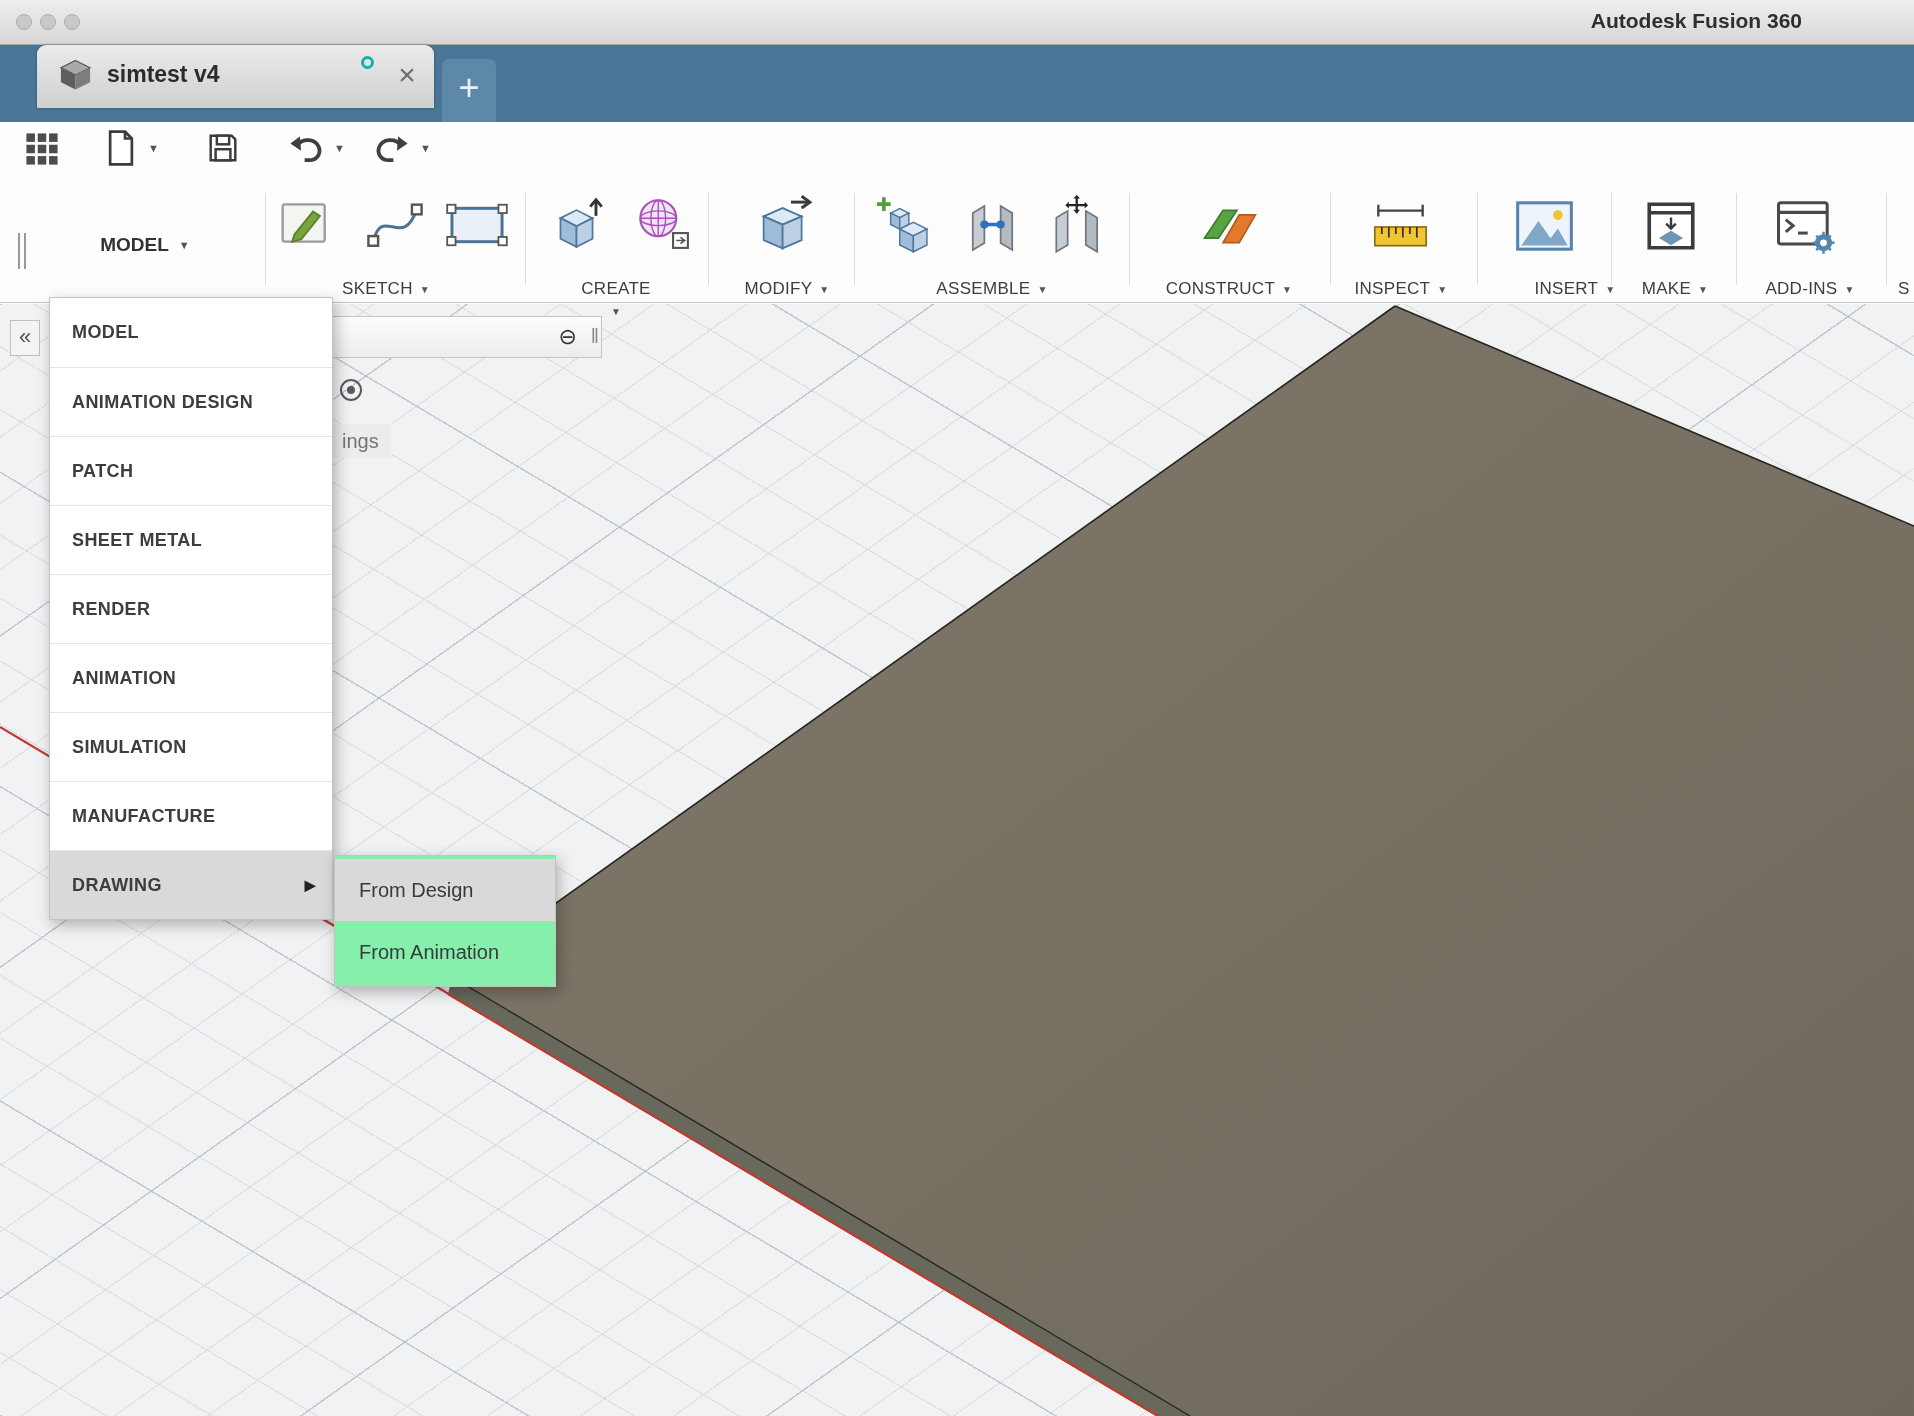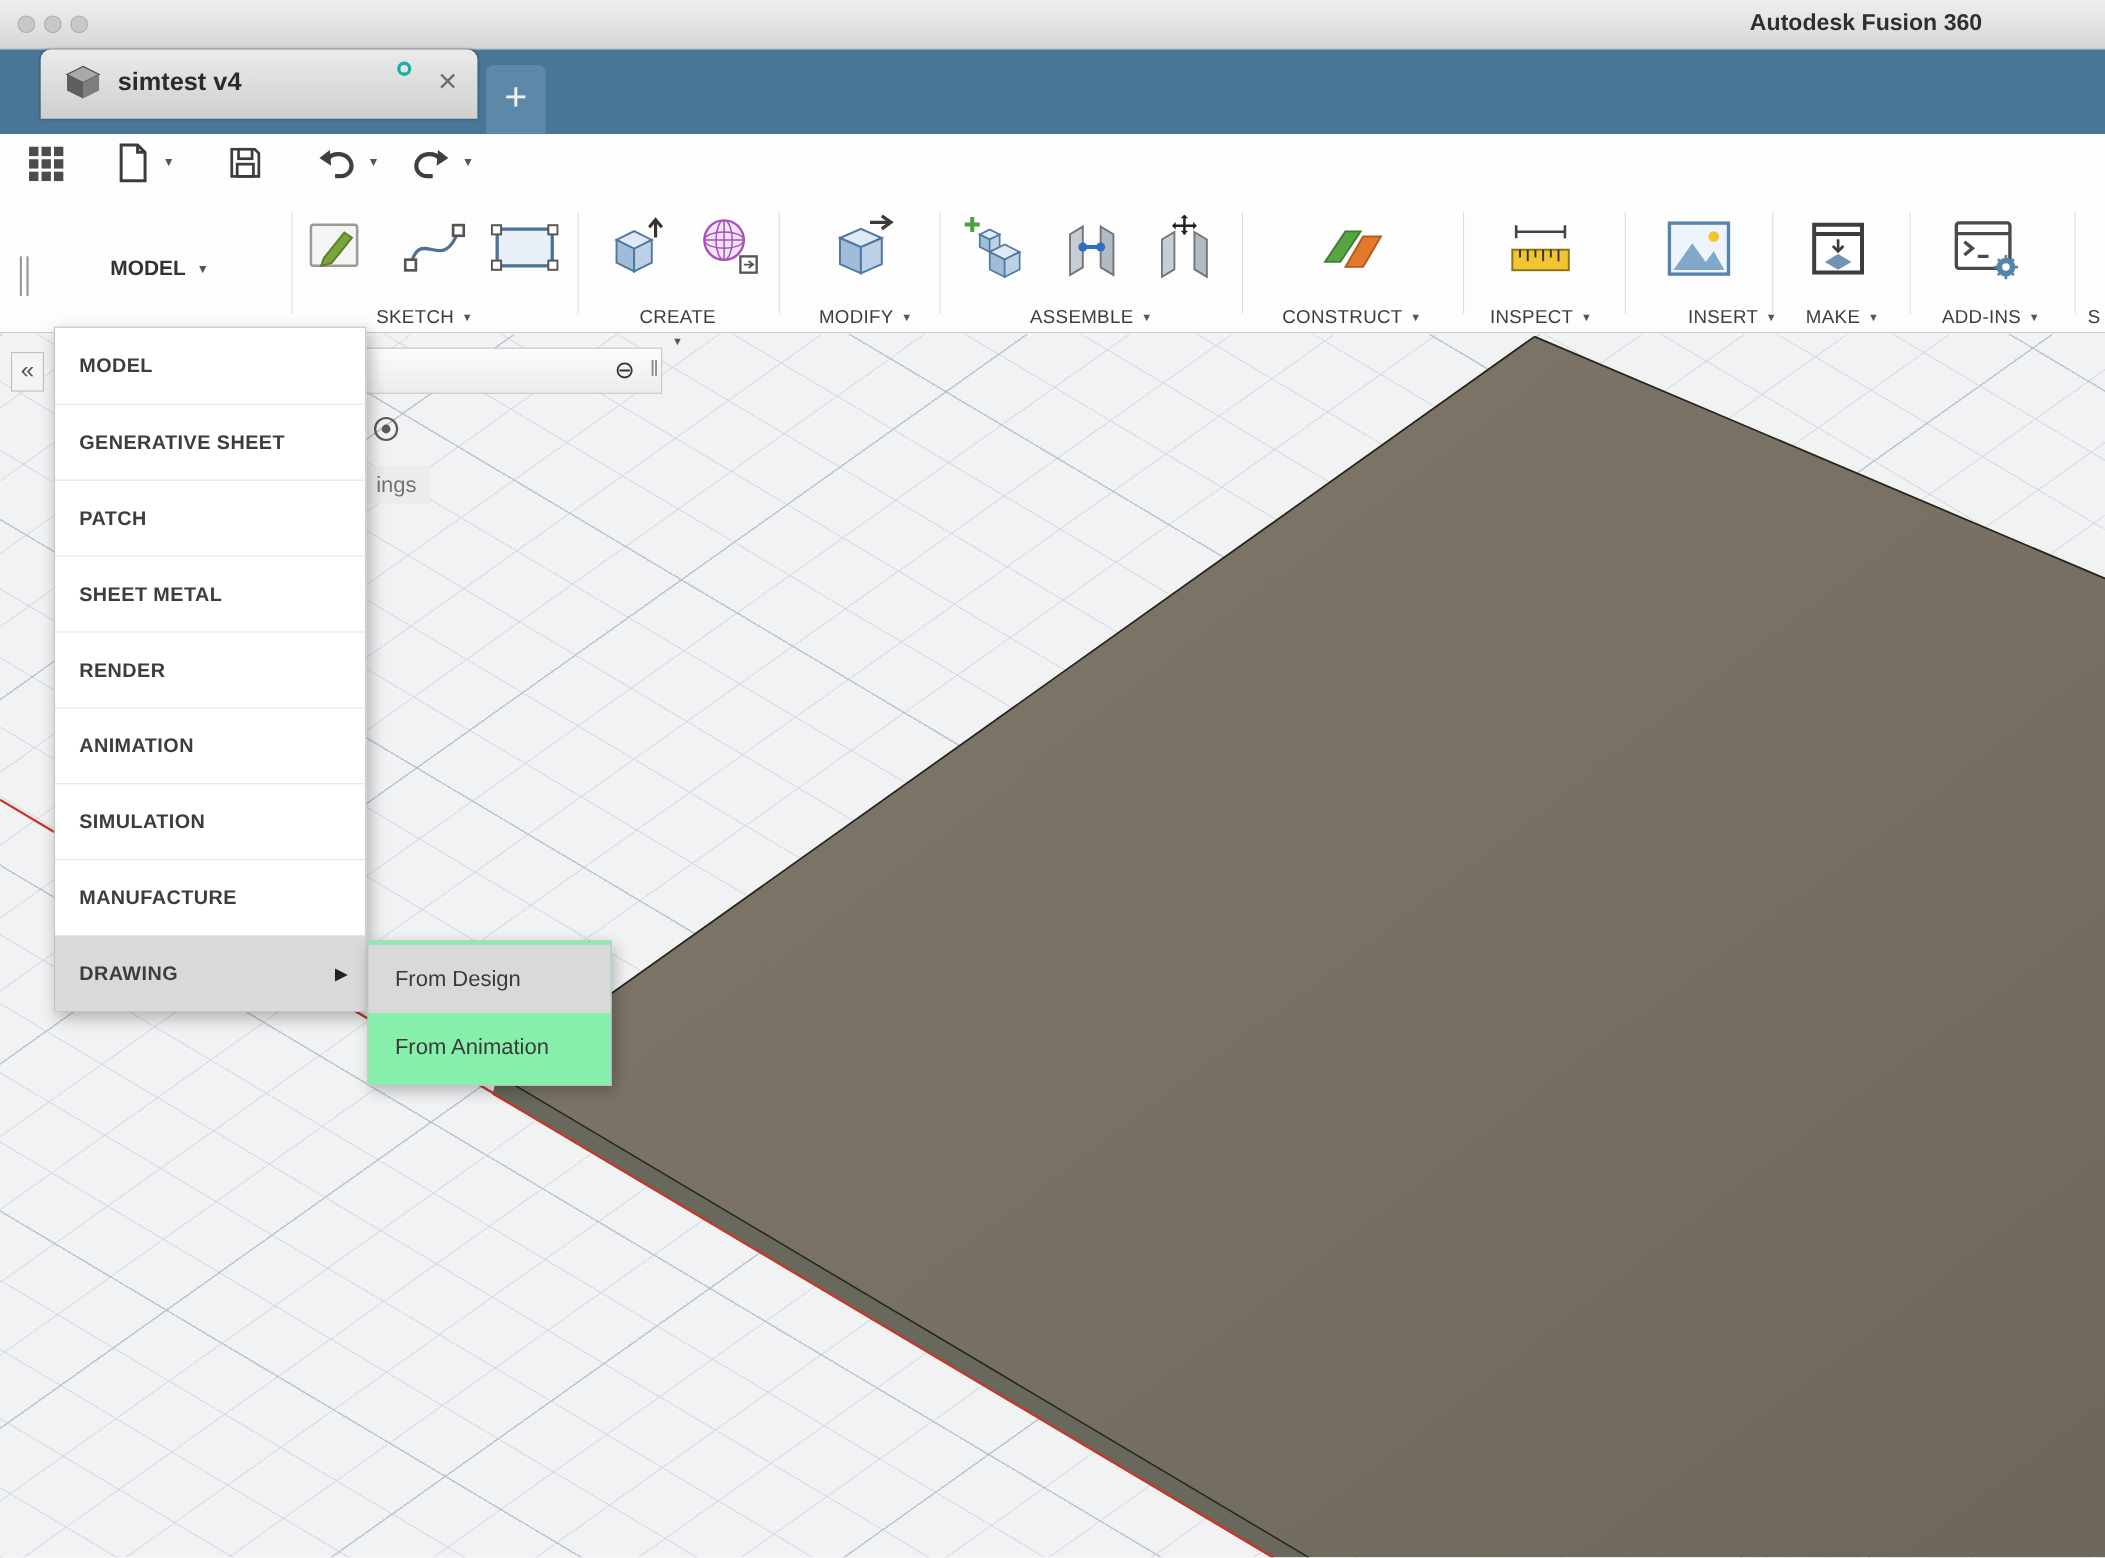--- a/index.html
+++ b/index.html
@@ -398,21 +398,21 @@
   <div class="collapse-btn">«</div>
   <span class="vis-icon"></span>
   <div class="frag-chip">ings</div>
 </div>
 
 <div class="ws-menu">
   <div class="ws-item">
     <span>MODEL</span>
   </div>
   <div class="ws-item">
-    <span>GENERATIVE SHEET</span>
+    <span>ANIMATION DESIGN</span>
   </div>
   <div class="ws-item">
     <span>PATCH</span>
   </div>
   <div class="ws-item">
     <span>SHEET METAL</span>
   </div>
   <div class="ws-item">
     <span>RENDER</span>
   </div>

